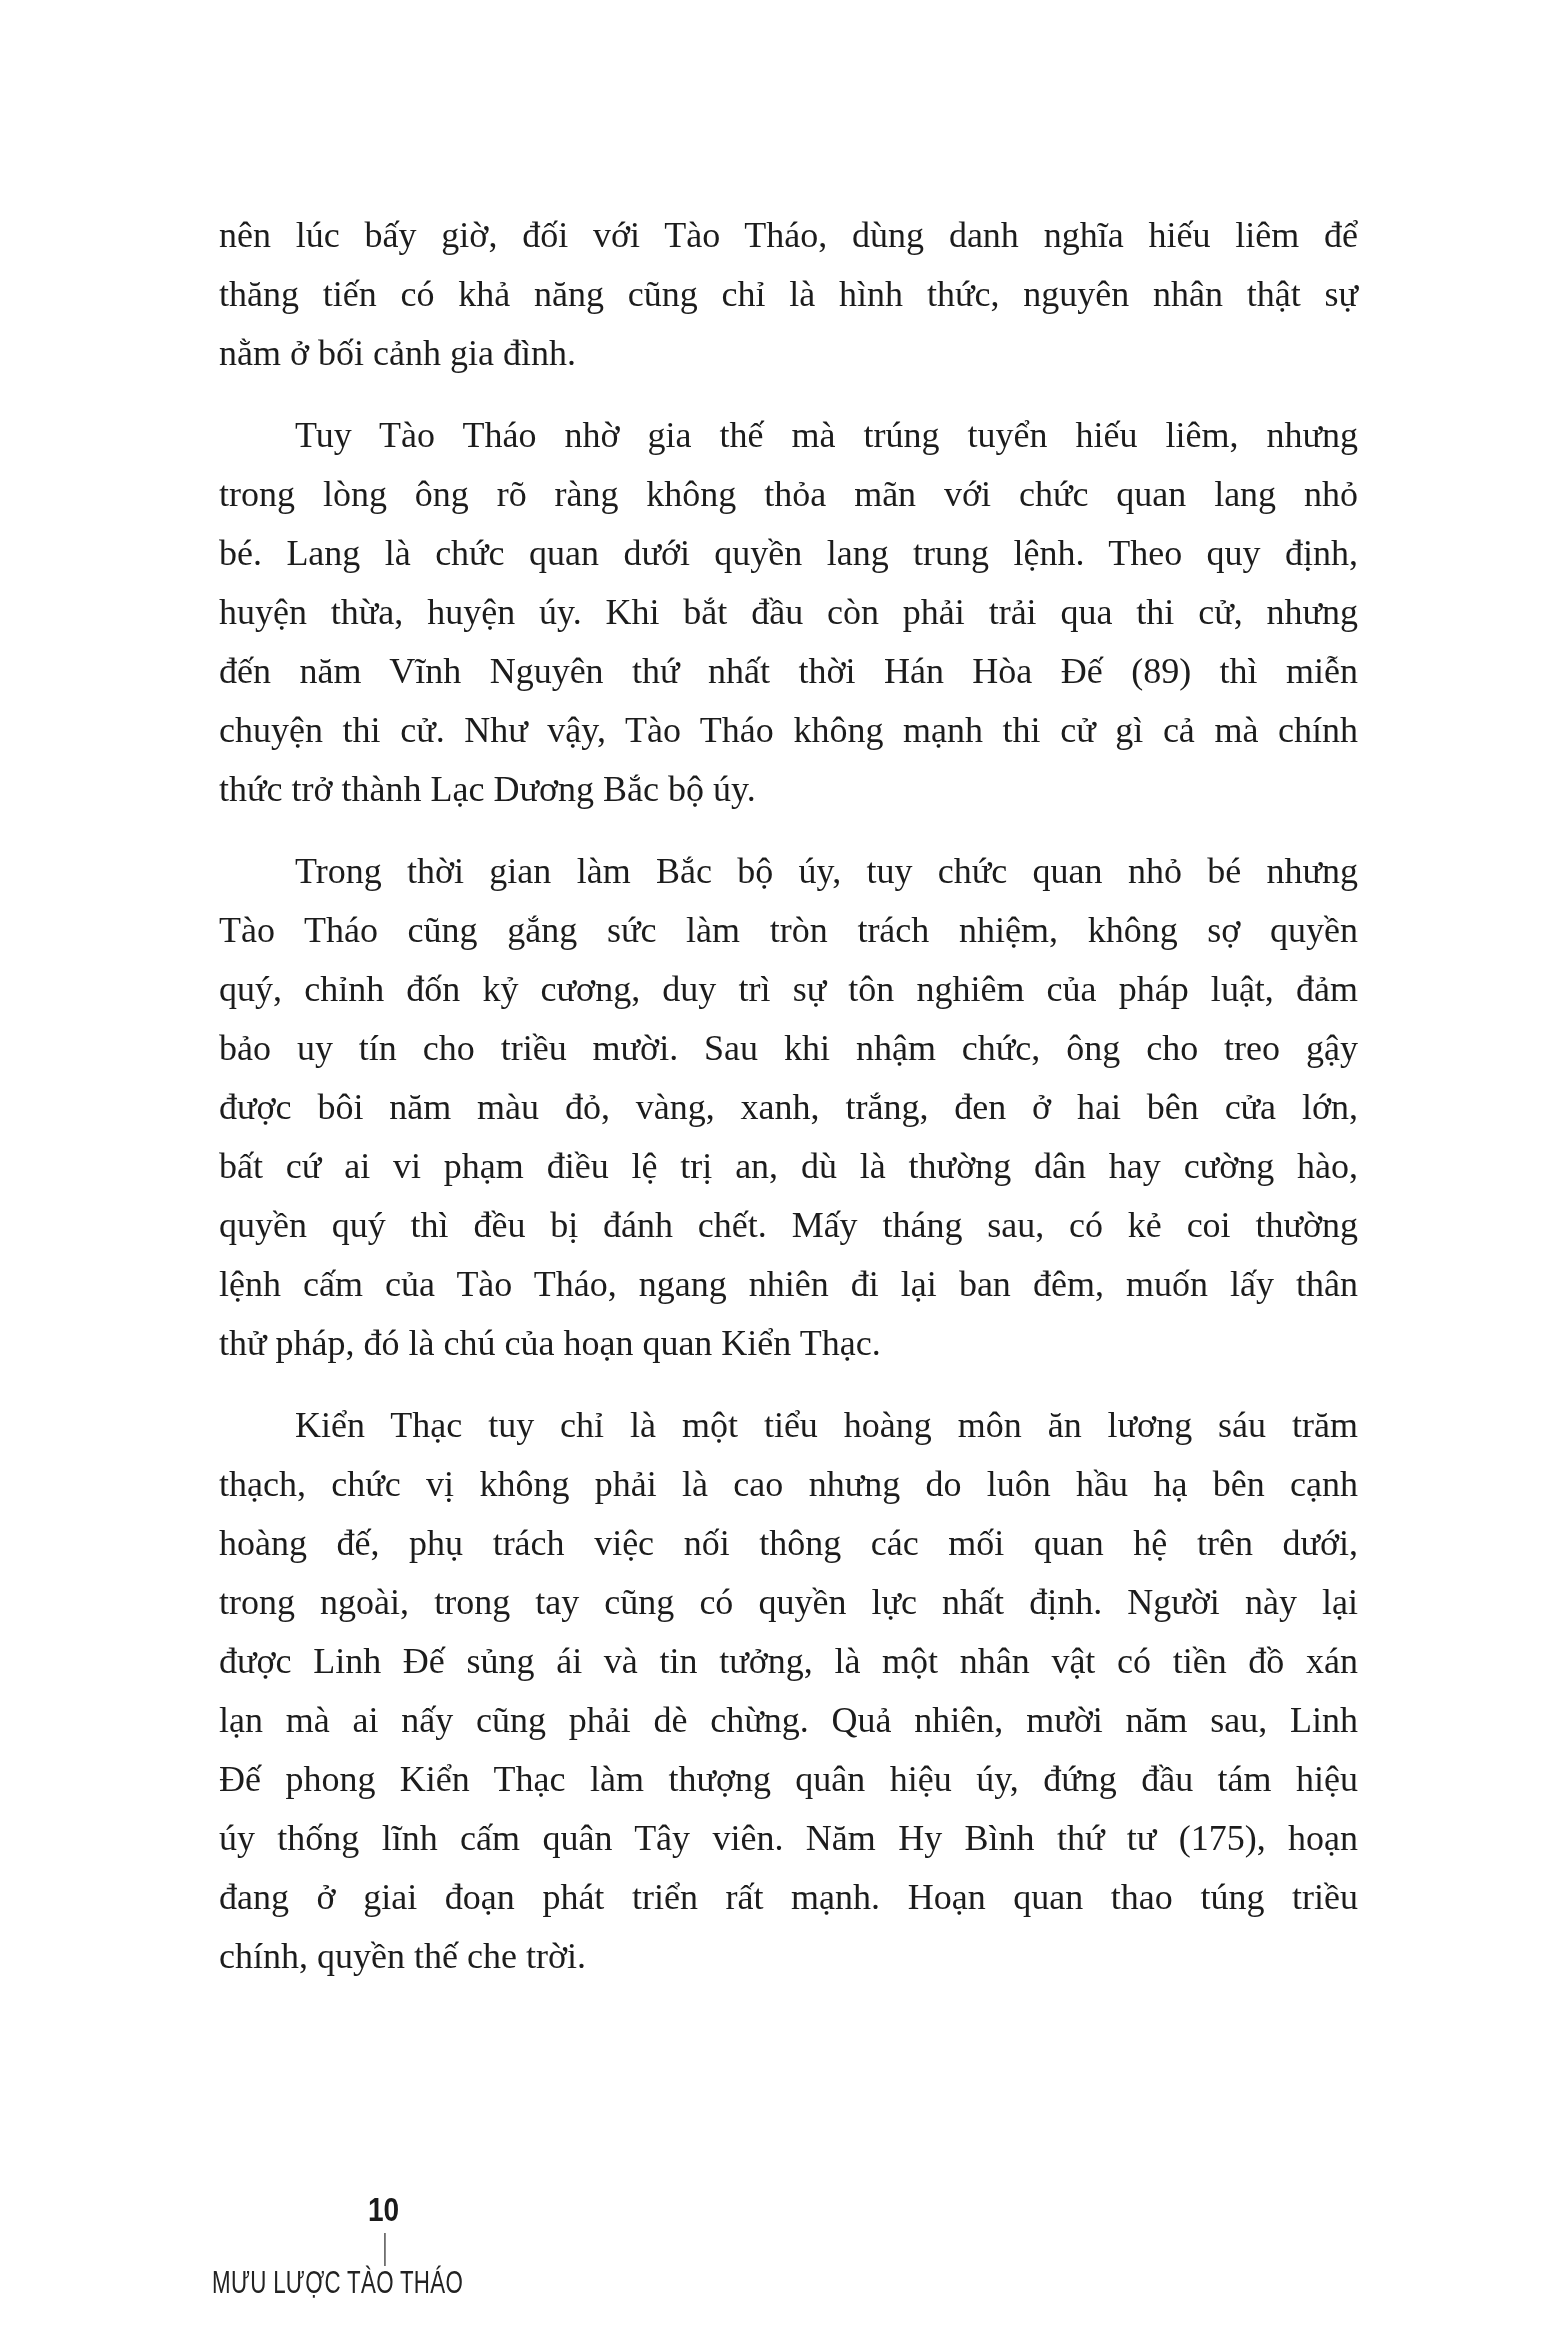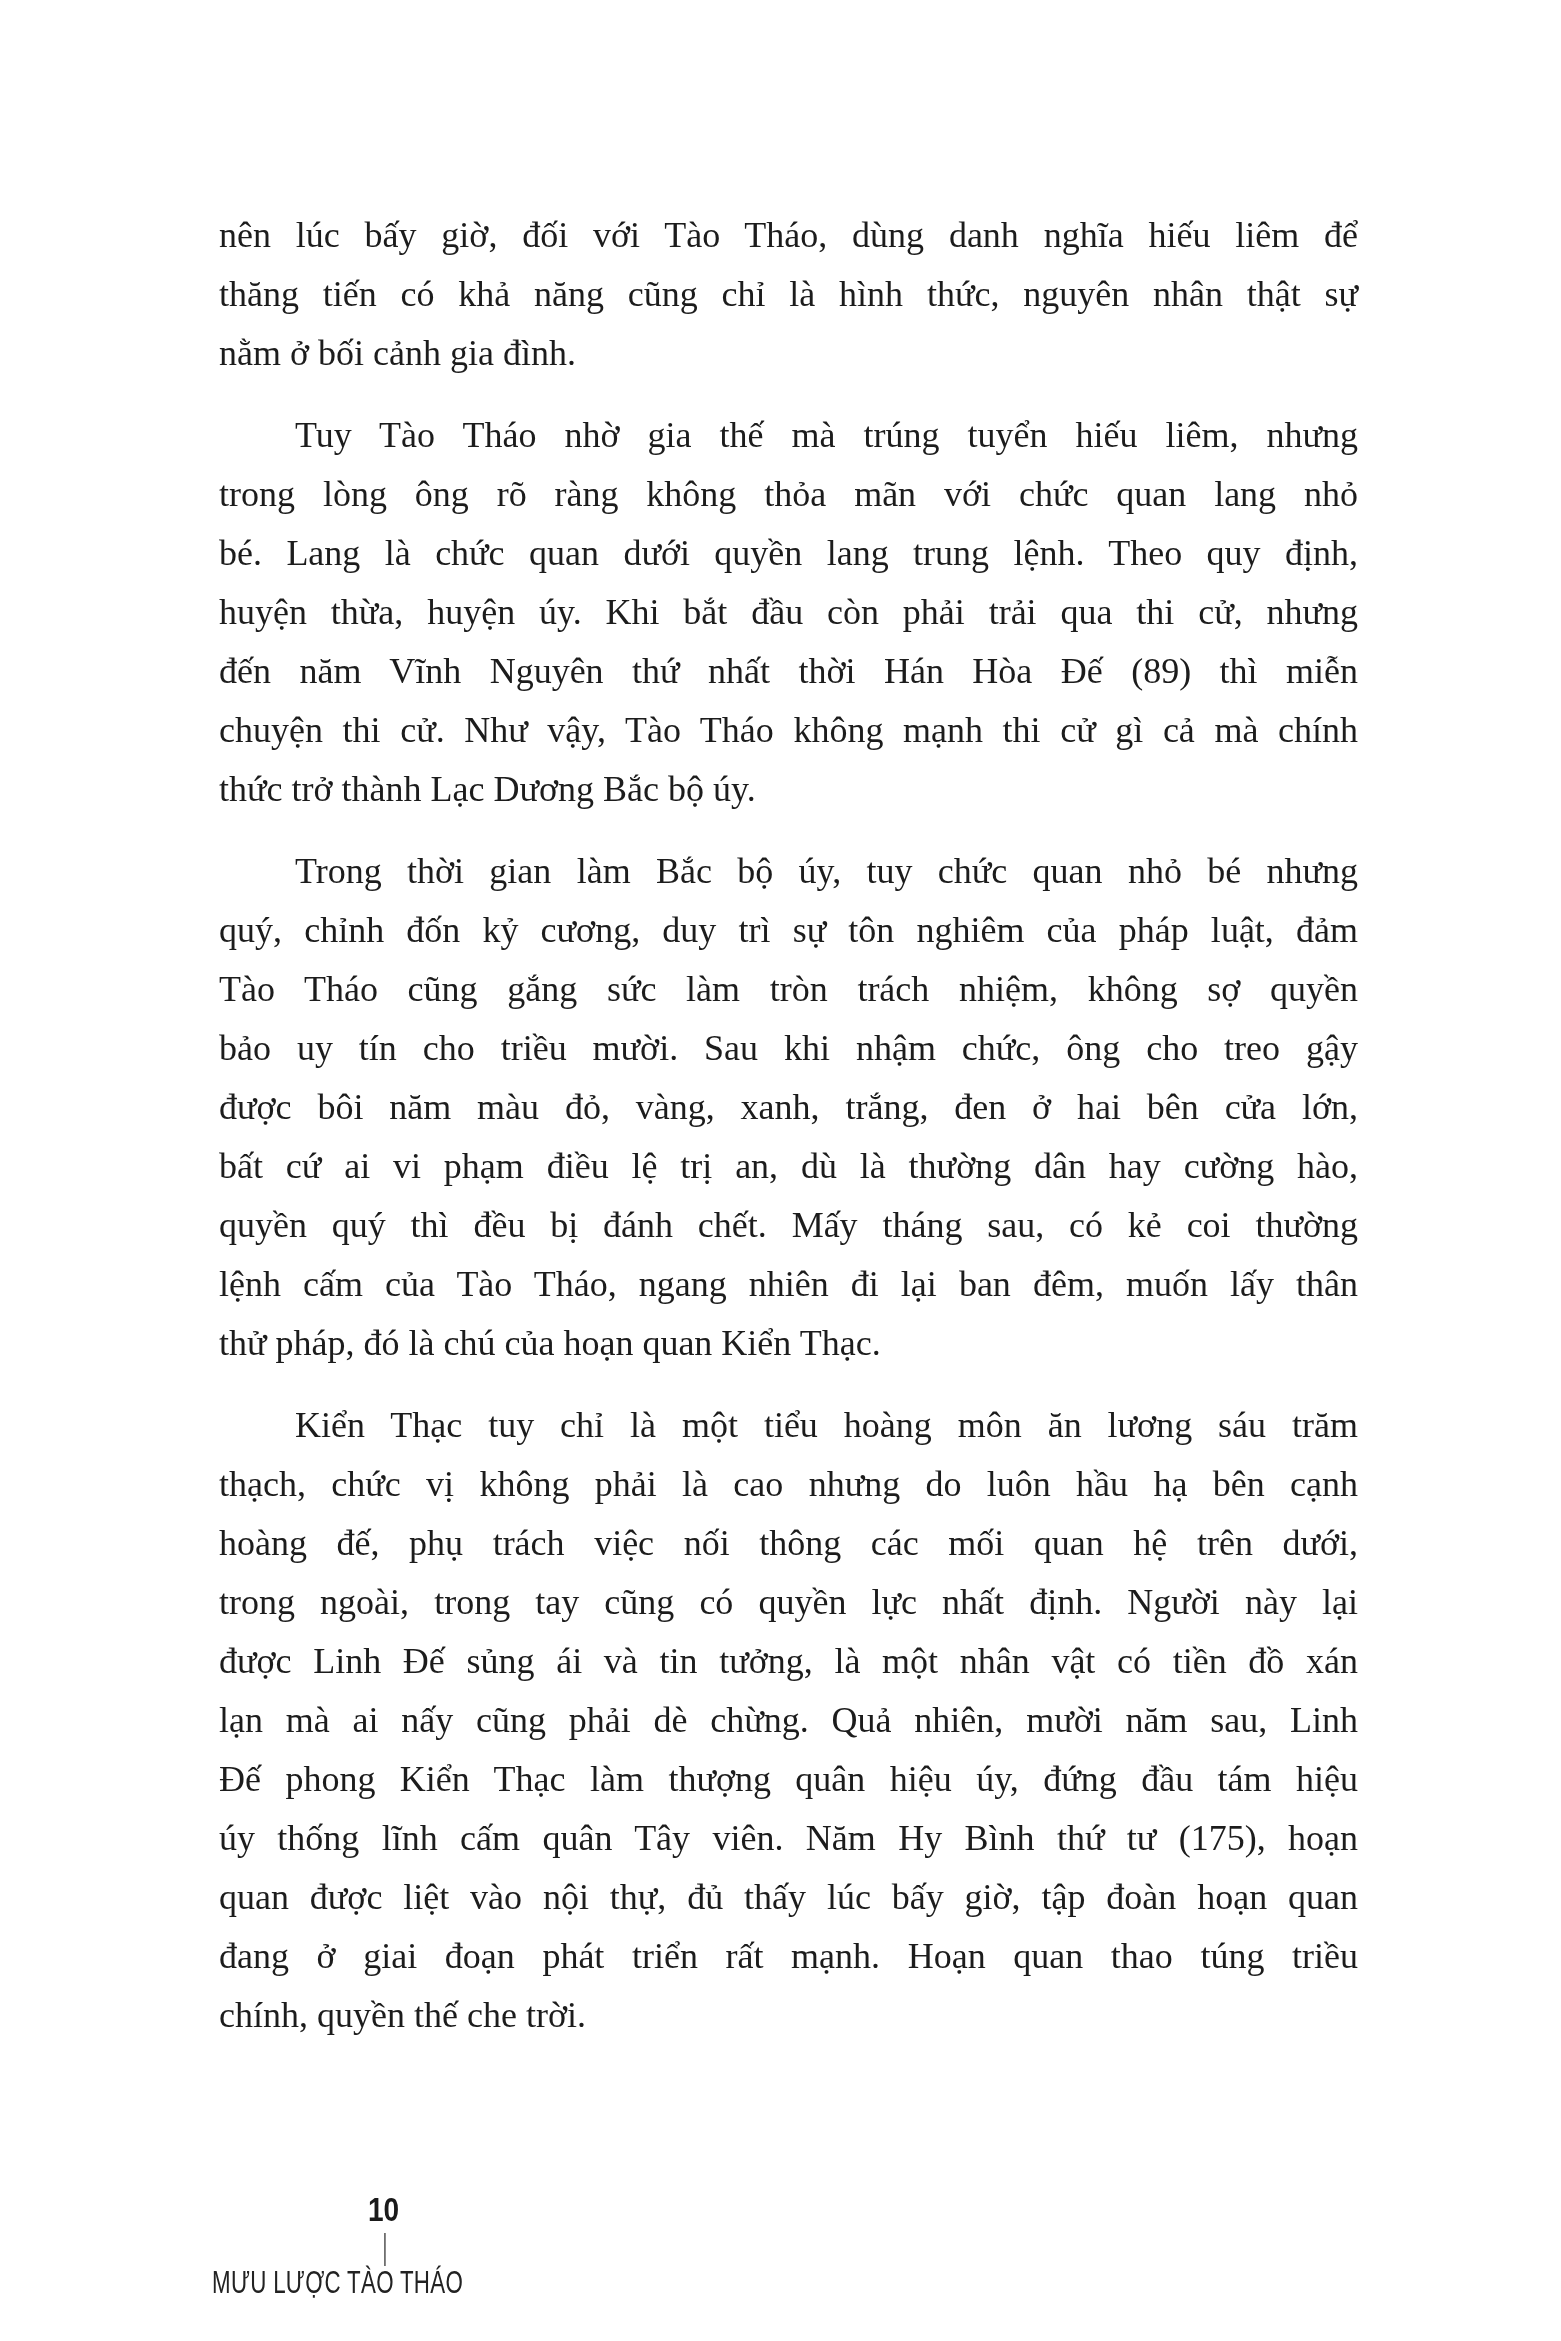--- a/index.html
+++ b/index.html
@@ -91,39 +91,38 @@
         <div class="line first-indent">Tuy Tào Tháo nhờ gia thế mà trúng tuyển hiếu liêm, nhưng</div>
         <div class="line">trong lòng ông rõ ràng không thỏa mãn với chức quan lang nhỏ</div>
         <div class="line">bé. Lang là chức quan dưới quyền lang trung lệnh. Theo quy định,</div>
         <div class="line">huyện thừa, huyện úy. Khi bắt đầu còn phải trải qua thi cử, nhưng</div>
         <div class="line">đến năm Vĩnh Nguyên thứ nhất thời Hán Hòa Đế (89) thì miễn</div>
         <div class="line">chuyện thi cử. Như vậy, Tào Tháo không mạnh thi cử gì cả mà chính</div>
         <div class="line last">thức trở thành Lạc Dương Bắc bộ úy.</div>
       </div>
       <div class="paragraph">
         <div class="line first-indent">Trong thời gian làm Bắc bộ úy, tuy chức quan nhỏ bé nhưng</div>
+        <div class="line">Tào Tháo cũng gắng sức làm tròn trách nhiệm, không sợ quyền</div>
         <div class="line">quý, chỉnh đốn kỷ cương, duy trì sự tôn nghiêm của pháp luật, đảm</div>
-        <div class="line">Tào Tháo cũng gắng sức làm tròn trách nhiệm, không sợ quyền</div>
         <div class="line">bảo uy tín cho triều mười. Sau khi nhậm chức, ông cho treo gậy</div>
         <div class="line">được bôi năm màu đỏ, vàng, xanh, trắng, đen ở hai bên cửa lớn,</div>
         <div class="line">bất cứ ai vi phạm điều lệ trị an, dù là thường dân hay cường hào,</div>
         <div class="line">quyền quý thì đều bị đánh chết. Mấy tháng sau, có kẻ coi thường</div>
         <div class="line">lệnh cấm của Tào Tháo, ngang nhiên đi lại ban đêm, muốn lấy thân</div>
         <div class="line last">thử pháp, đó là chú của hoạn quan Kiển Thạc.</div>
       </div>
       <div class="paragraph">
         <div class="line first-indent">Kiển Thạc tuy chỉ là một tiểu hoàng môn ăn lương sáu trăm</div>
         <div class="line">thạch, chức vị không phải là cao nhưng do luôn hầu hạ bên cạnh</div>
         <div class="line">hoàng đế, phụ trách việc nối thông các mối quan hệ trên dưới,</div>
         <div class="line">trong ngoài, trong tay cũng có quyền lực nhất định. Người này lại</div>
         <div class="line">được Linh Đế sủng ái và tin tưởng, là một nhân vật có tiền đồ xán</div>
         <div class="line">lạn mà ai nấy cũng phải dè chừng. Quả nhiên, mười năm sau, Linh</div>
         <div class="line">Đế phong Kiển Thạc làm thượng quân hiệu úy, đứng đầu tám hiệu</div>
         <div class="line">úy thống lĩnh cấm quân Tây viên. Năm Hy Bình thứ tư (175), hoạn</div>
-        <div class="line">quan được liệt vào nội thự, đủ thấy lúc bấy giờ, tập đoàn hoạn quan</div>
         <div class="line">đang ở giai đoạn phát triển rất mạnh. Hoạn quan thao túng triều</div>
         <div class="line last">chính, quyền thế che trời.</div>
       </div>
     </div>
 
   <div class="footer">
     <span class="page-number">10</span>
     <span class="footer-sep">|</span>
     <span class="book-title">MƯU LƯỢC TÀO THÁO</span>
   </div>

